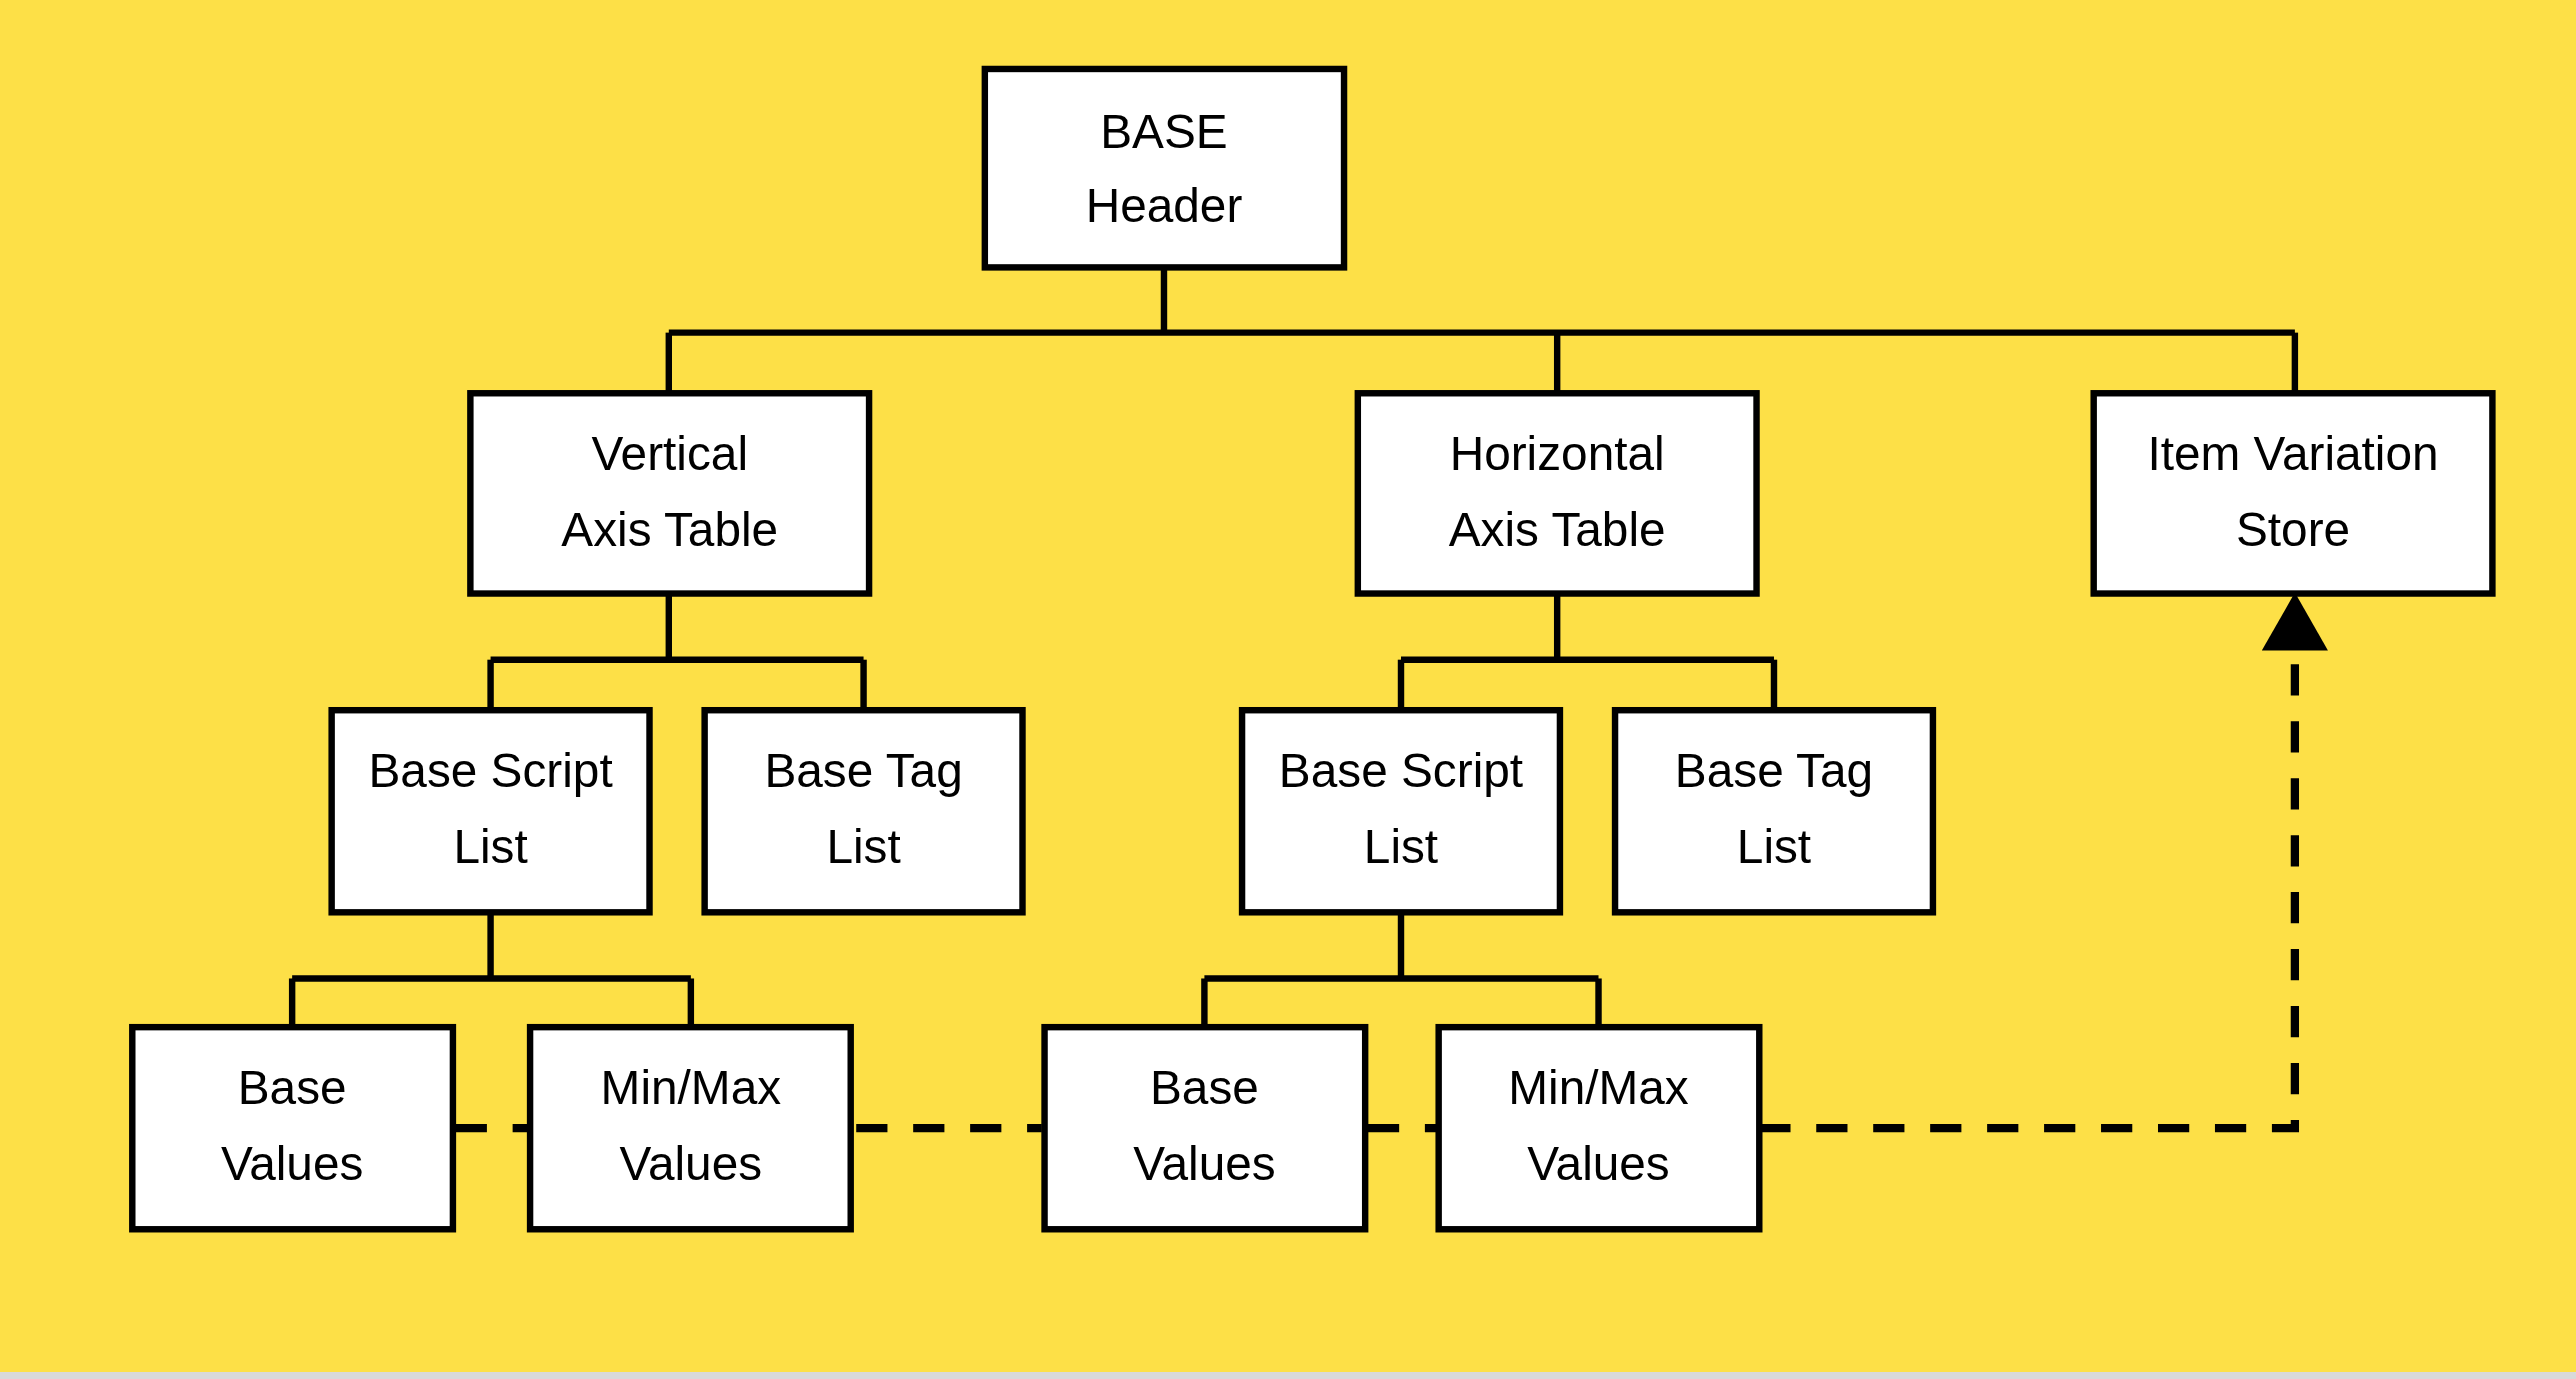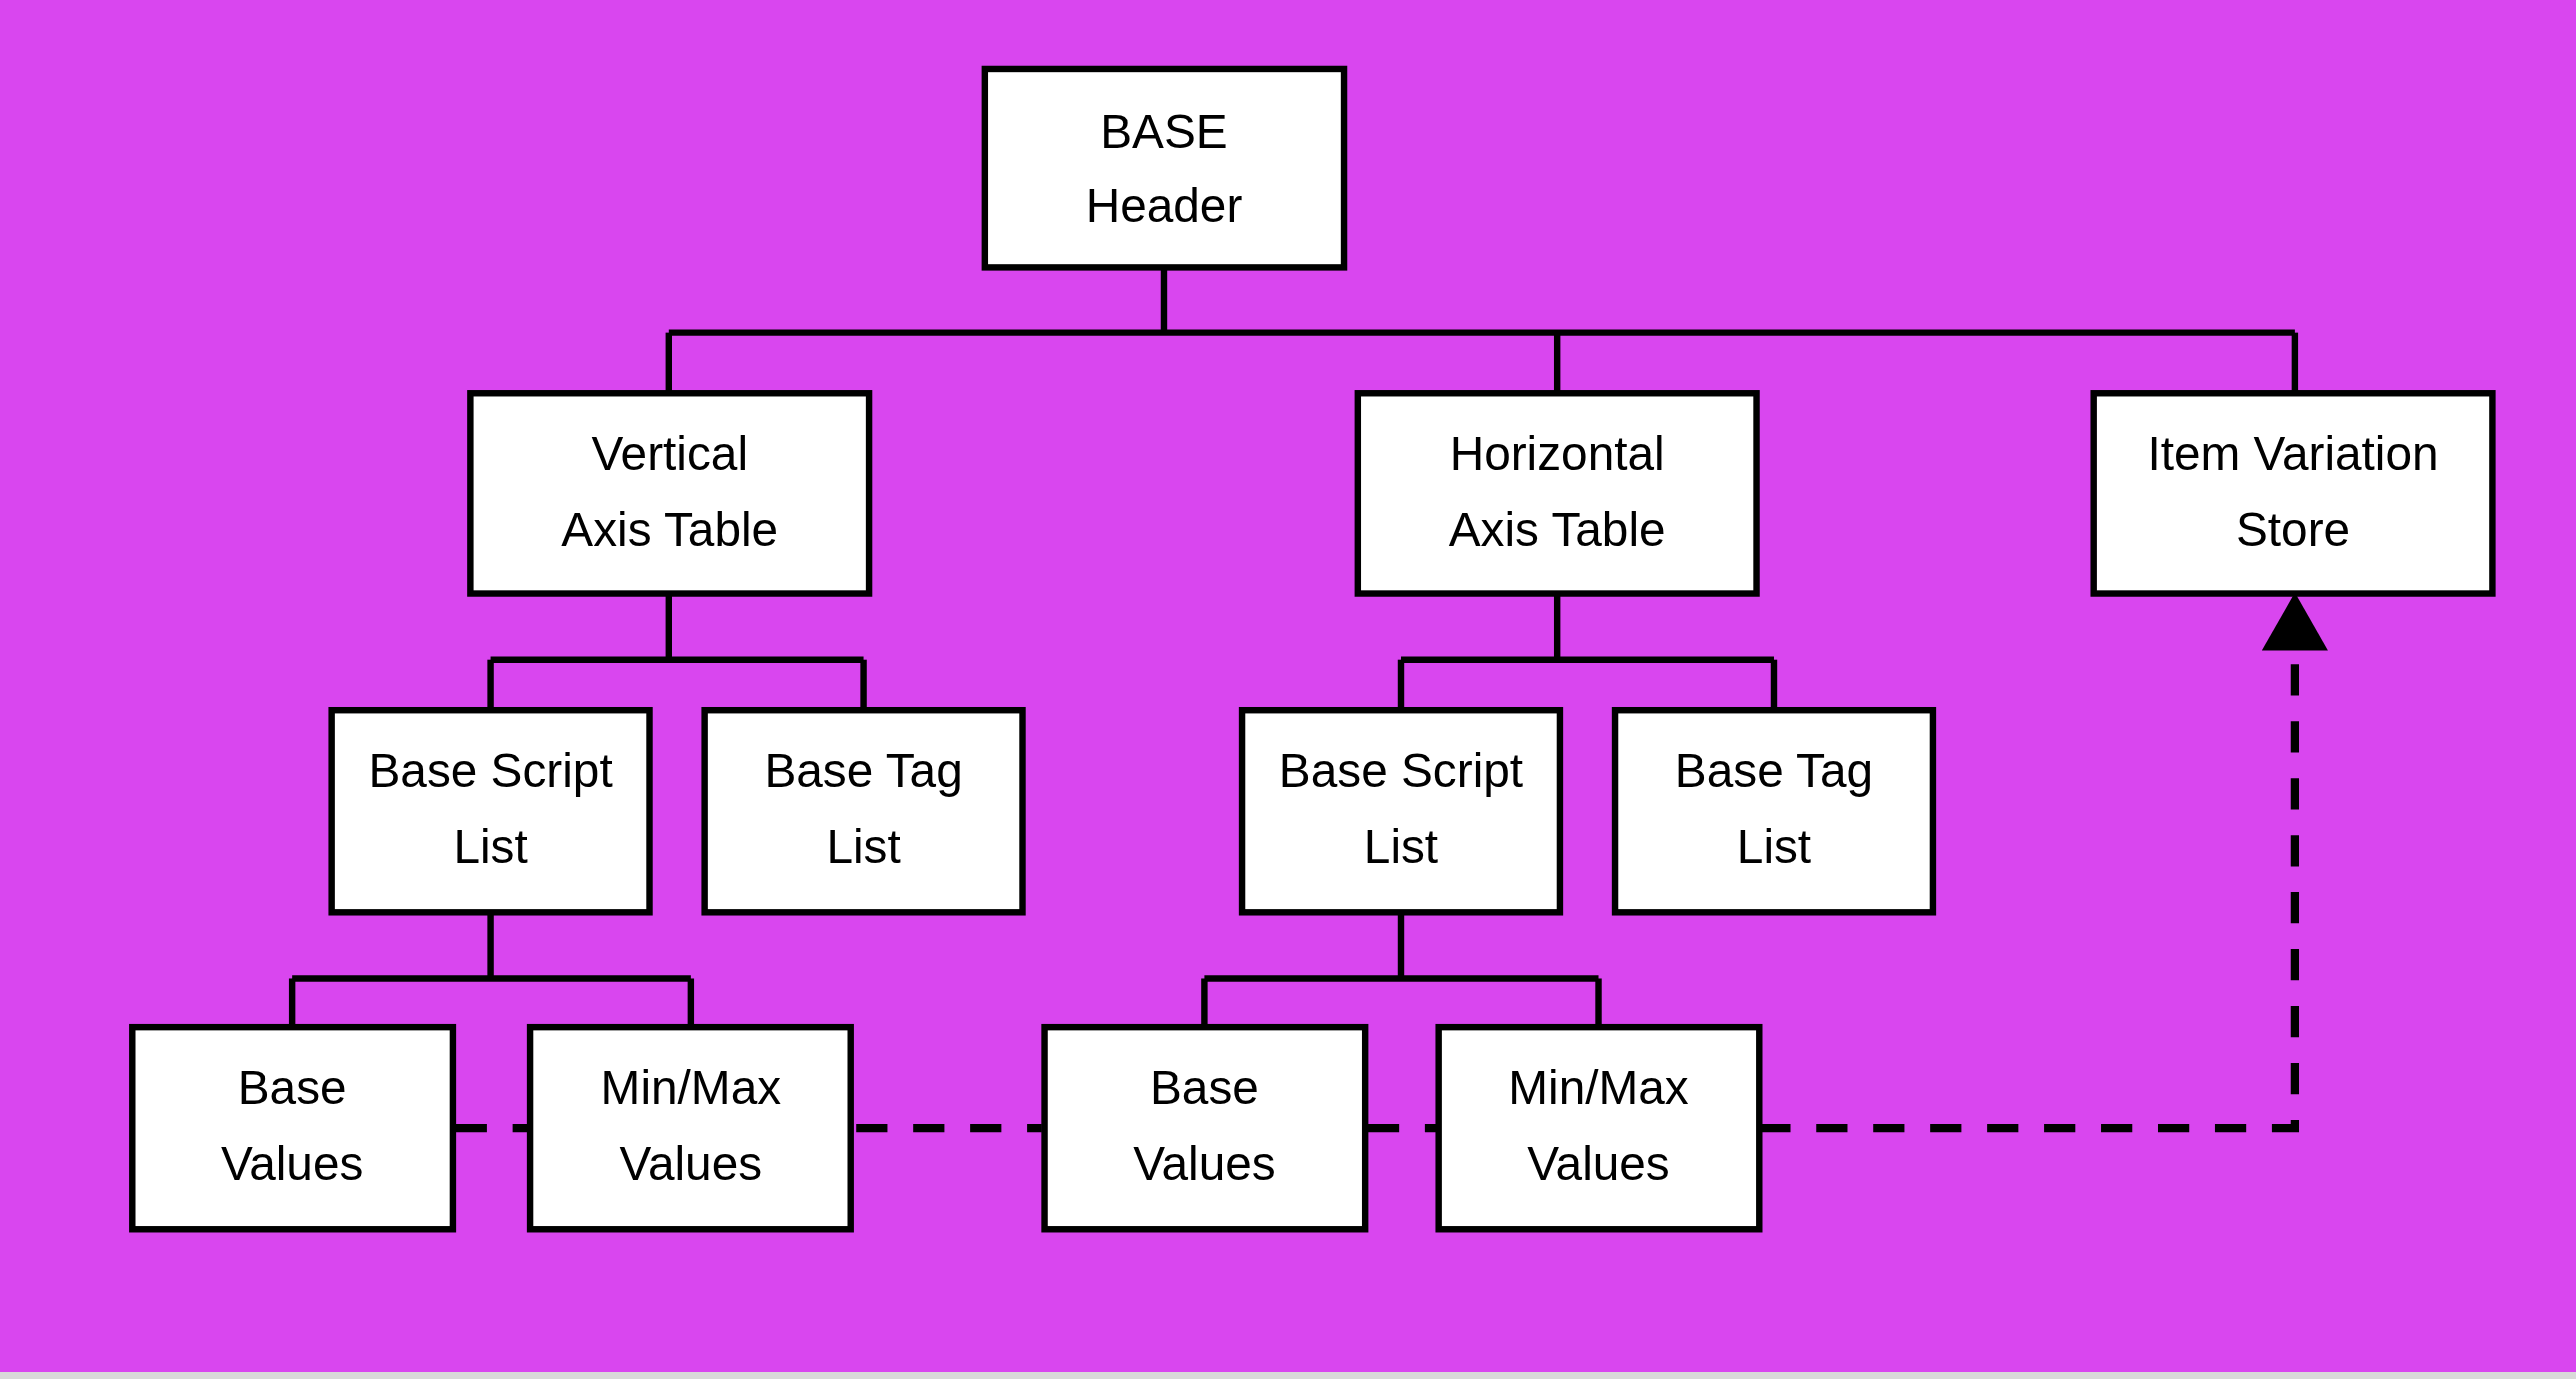--- a/index.html
+++ b/index.html
@@ -10,21 +10,21 @@
   body {
     width: 2576px;
     height: 1380px;
     overflow: hidden;
     font-family: "Liberation Sans", sans-serif;
   }
   #diagram-root {
     position: relative;
     width: 2576px;
     height: 1372px;
-    background: #d946ef;
+    background: #fde047;
   }
   svg.diagram-canvas {
     position: absolute;
     top: 0;
     left: 0;
     width: 2576px;
     height: 1380px;
     display: block;
   }
   .node-box {

